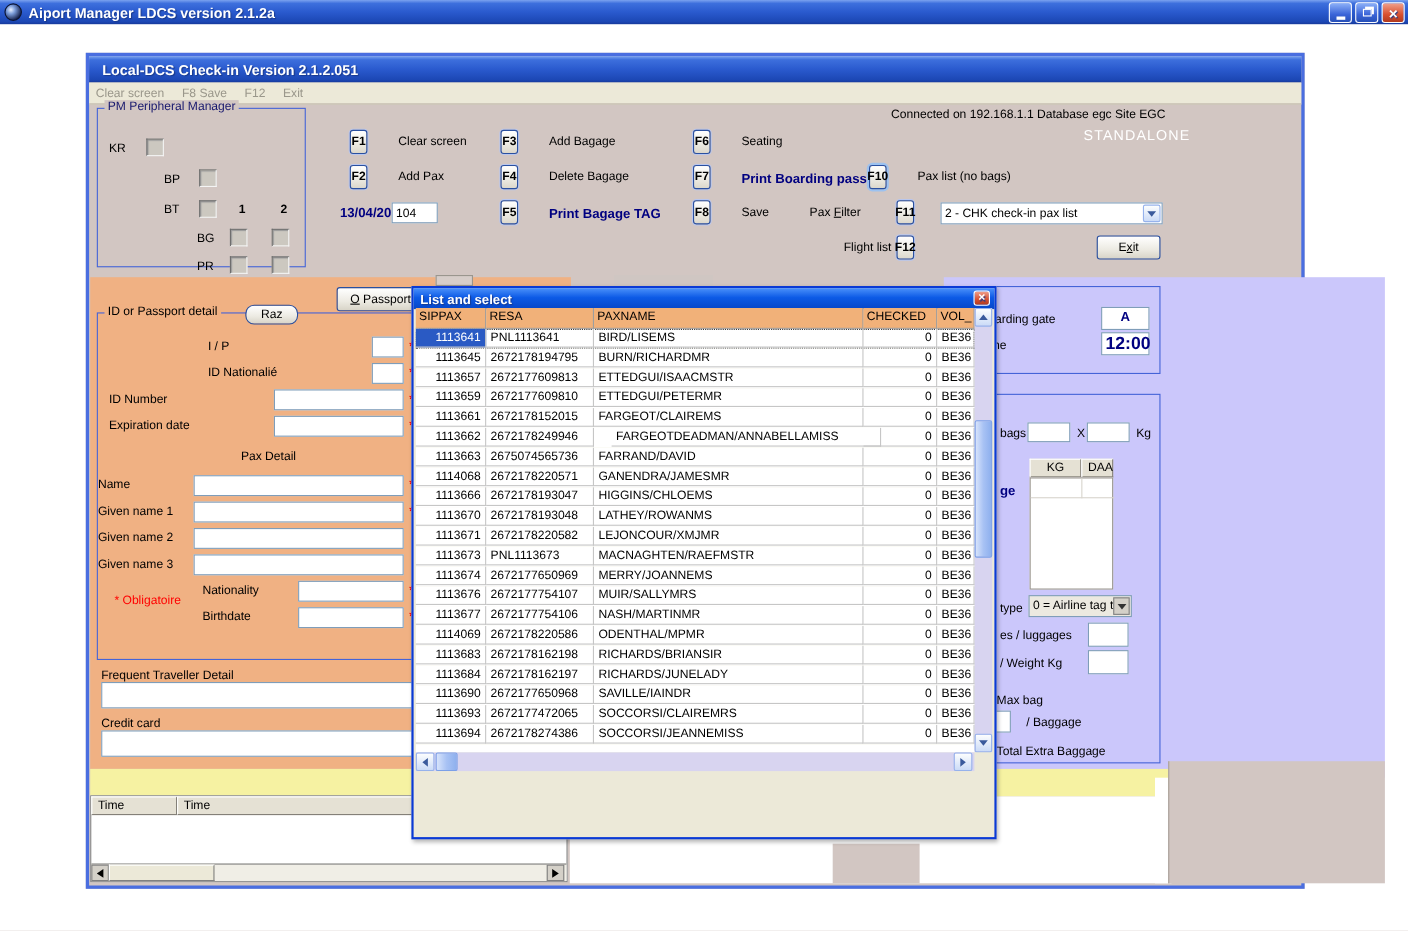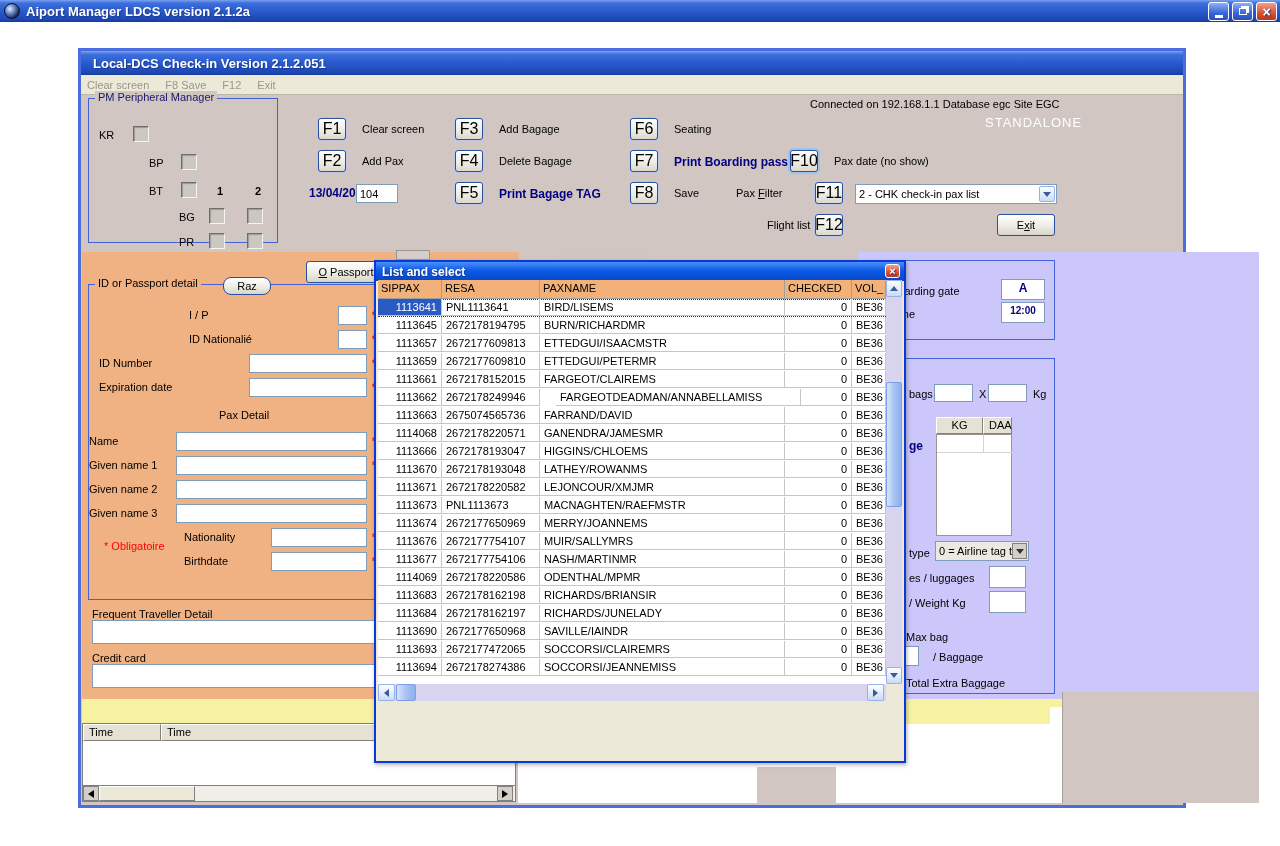--- a/index.html
+++ b/index.html
@@ -12,21 +12,21 @@
   .cap-btn { width:21px; height:19px; border:1px solid #fff; border-radius:3px; display:flex; align-items:center; justify-content:center; color:#fff; font-size:11px; line-height:1; }
   .cap-blue { background:linear-gradient(180deg,#8cb0f8,#3a64d8 60%,#2750b8); }
   .cap-red { background:linear-gradient(180deg,#f0a08c,#d9502f 60%,#b03a20); }
 
   
   .window { left:78px; top:48px; width:1108px; height:760px; border:3px solid #4a6ee0; background:#d2c6c2; }
   .win-titlebar { left:0; top:0; width:1102px; height:24px; padding-left:12px; font-size:13px; }
   .menubar { left:0; top:24px; width:1102px; height:20px; background:#ece9d8; border-bottom:1px solid #bdb5a8; display:flex; align-items:center; gap:16px; padding-left:6px; color:#9a978b; }
 
   
-  .fbtn { width:28px; height:22px; background:linear-gradient(180deg,#fff,#eceae2 60%,#dcd8cc); border:1px solid #2a50a0; border-radius:3px; display:flex; align-items:center; justify-content:center; font-size:16px; box-shadow:0 0 0 1px #b8c6ee; }
+  .fbtn { width:16px; height:22px; background:linear-gradient(180deg,#fff,#eceae2 60%,#dcd8cc); border:1px solid #2a50a0; border-radius:3px; display:flex; align-items:center; justify-content:center; font-size:11px; box-shadow:0 0 0 1px #b8c6ee;font-weight:bold; }
   .pbtn { background:linear-gradient(180deg,#fff,#eceae2 60%,#d8d4c8); border:1px solid #2a50a0; border-radius:3px; display:flex; align-items:center; justify-content:center; font-size:11px; }
   .tb { background:#fff; border:1px solid #7f9db9; font-size:11px; padding:1px 3px; }
   .cb { width:16px; height:16px; background:#ccc8c0; border:1px solid #929292; border-top-color:#6e6e6e; border-left-color:#6e6e6e; border-bottom-color:#f4f4f4; border-right-color:#f4f4f4; box-shadow:inset 1px 1px 1px #9a9a9a; }
   .groupbox { border:1px solid #4463d8; }
   .gb-label { position:absolute; top:-8px; left:6px; padding:0 3px; color:#18186e; }
   .navy { color:#000080; font-weight:bold; }
   .red { color:#ff0000; }
   .rightlbl { text-align:left; }
   .u { text-decoration:underline; }
 
@@ -141,21 +141,21 @@
         <span>F8</span>
       </div>
     <span class="abs" style="left:593px;top:136px;">Save</span>
 
     <span class="abs" style="left:729px;top:47px;">Connected on 192.168.1.1 Database egc Site EGC</span>
     <span class="abs" style="left:904px;top:64px;color:#fff;font-size:13px;letter-spacing:1px;">STANDALONE</span>
 
     <div class="abs fbtn" style="left:709px;top:99px;box-shadow:0 0 0 2px #9cc2f0;">
         <span>F10</span>
       </div>
-    <span class="abs" style="left:753px;top:104px;">Pax date (no show)</span>
+    <span class="abs" style="left:753px;top:104px;">Pax list (no bags)</span>
 
     <span class="abs rightlbl" style="left:655px;top:136px;width:72px;"><span>Pax </span><span class="u">F</span><span>ilter</span></span>
     <div class="abs fbtn" style="left:734px;top:131px;">
         <span>F11</span>
       </div>
     <div class="abs tb" style="left:774px;top:133px;width:202px;height:20px;padding-top:3px;">
       <span>2 - CHK check-in pax list</span>
       <span class="abs sbtn" style="right:1px;top:1px;width:16px;height:16px;">
           <span class="tri tri-dn"></span>
         </span>
@@ -234,21 +234,21 @@
 
     <span class="abs" style="left:11px;top:557px;">Frequent Traveller Detail</span>
     <input class="abs tb" style="left: 11px; top: 569px; width: 424px; height: 24px;">
     <span class="abs" style="left:11px;top:601px;">Credit card</span>
     <input class="abs tb" style="left: 11px; top: 613px; width: 424px; height: 24px;">
 
     <div class="abs groupbox" style="left:789px;top:209px;width:185px;height:80px;">
       <span class="abs rightlbl" style="left:20px;top:24px;width:100px;">Boarding gate</span>
       <div class="abs tb" style="left:130px;top:18px;width:44px;height:21px;text-align:center;"><span class="navy" style="font-size:12px;">A</span></div>
       <span class="abs rightlbl" style="left:20px;top:47px;width:100px;">Time</span>
-      <div class="abs tb" style="left:130px;top:41px;width:44px;height:21px;text-align:center;"><span class="navy" style="font-size:10px;">12:00</span></div>
+      <div class="abs tb" style="left:130px;top:41px;width:44px;height:21px;text-align:center;"><span class="navy" style="font-size:16px;">12:00</span></div>
     </div>
 
     <div class="abs groupbox" style="left:789px;top:307px;width:185px;height:336px;">
       <span class="abs" style="left:38px;top:29px;">bags</span>
       <input class="abs tb" style="left: 63px; top: 25px; width: 39px; height: 18px;">
       <span class="abs" style="left:108px;top:29px;">X</span>
       <input class="abs tb" style="left: 117px; top: 25px; width: 39px; height: 18px;">
       <span class="abs" style="left:162px;top:29px;">Kg</span>
 
       <div class="abs loghdr" style="left:65px;top:58px;width:47px;text-align:center;"><span>KG</span></div>

